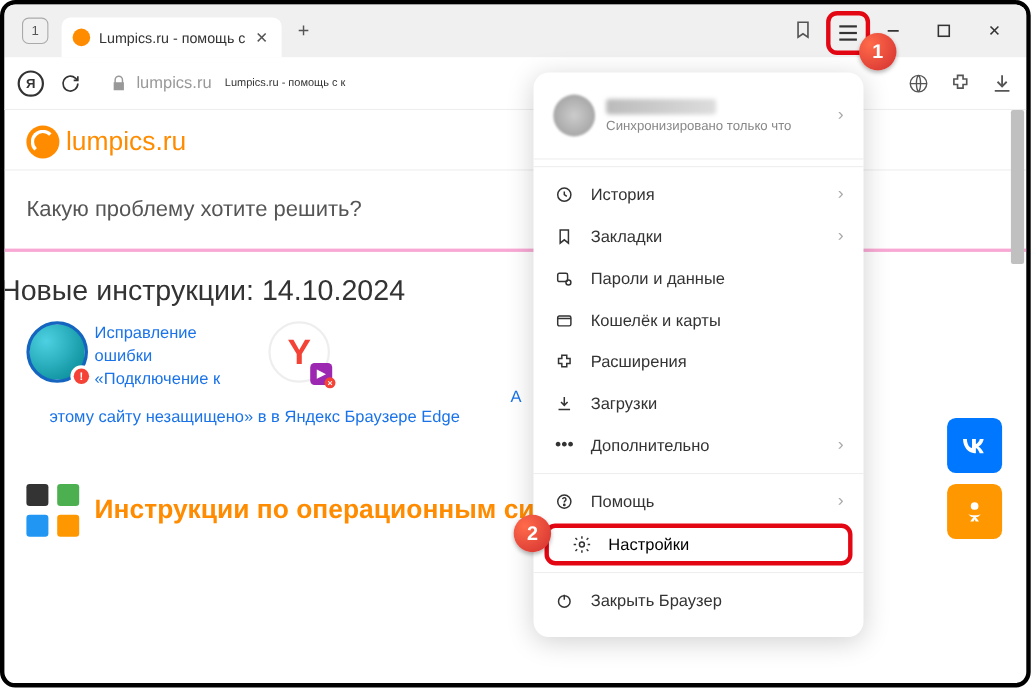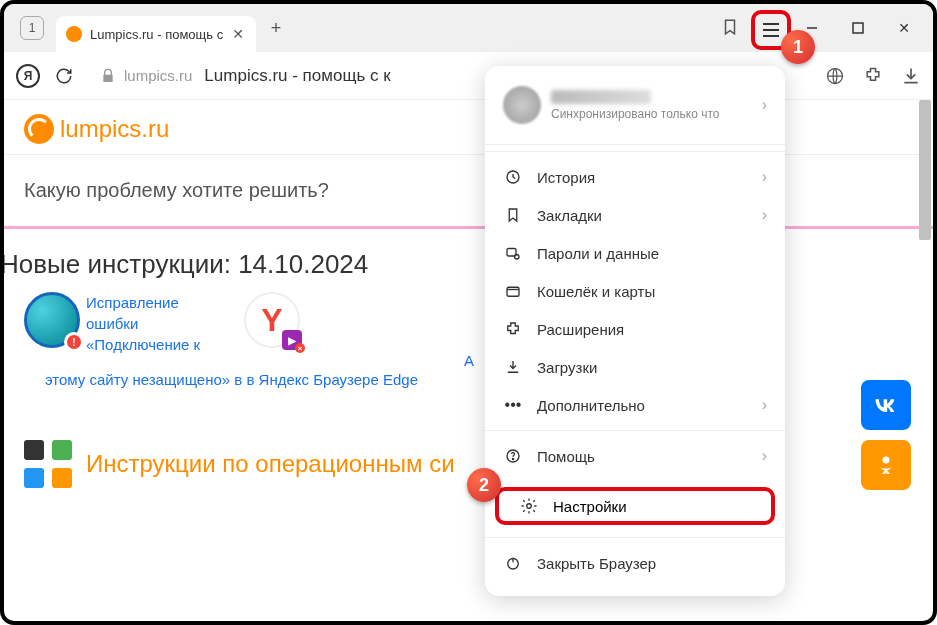--- a/index.html
+++ b/index.html
@@ -19,21 +19,21 @@
 .hamburger-box { position: absolute; right: 142px; top: 6px; width: 40px; height: 40px; border: 4px solid #e30613; border-radius: 10px; display: flex; align-items: center; justify-content: center; cursor: pointer; }
 .hamburger-lines { display: flex; flex-direction: column; gap: 4px; }
 .hamburger-lines span { width: 16px; height: 2px; background: #333; }
 .bookmark-btn { position: absolute; right: 194px; top: 14px; color: #555; font-size: 18px; cursor: pointer; }
 
 .addr-bar { height: 48px; background: #fff; display: flex; align-items: center; padding: 0 12px; border-bottom: 1px solid #eee; }
 .addr-icon { width: 24px; height: 24px; display: flex; align-items: center; justify-content: center; color: #333; margin-right: 12px; cursor: pointer; }
 .addr-icon.y { border: 2px solid #333; border-radius: 50%; font-size: 12px; font-weight: bold; }
 .lock-icon { color: #888; margin-right: 4px; margin-left: 8px; }
 .addr-domain { color: #999; font-size: 15px; margin-right: 12px; }
-.addr-title { color: #333; font-size: 17px; }
+.addr-title { color: #333; font-size: 10px; }
 .addr-right { margin-left: auto; display: flex; align-items: center; gap: 18px; }
 .addr-right-icon { color: #555; font-size: 18px; cursor: pointer; }
 
 .content { position: relative; height: calc(100% - 96px); overflow: hidden; }
 .scrollbar-thumb { position: absolute; right: 2px; top: 0; width: 12px; height: 140px; background: #c0c0c0; border-radius: 2px; }
 
 .logo-row { display: flex; align-items: center; padding: 14px 20px 10px; }
 .logo-circle { width: 30px; height: 30px; background: #ff8c00; border-radius: 50%; margin-right: 6px; position: relative; }
 .logo-circle::after { content: ''; position: absolute; width: 16px; height: 16px; border: 3px solid #fff; border-radius: 50%; left: 4px; top: 4px; border-right-color: transparent; border-bottom-color: transparent; }
 .logo-text { color: #ff8c00; font-size: 24px; }
@@ -57,39 +57,39 @@
 
 .card-letter { color: #1a73e8; font-size: 15px; padding-top: 60px; }
 
 .os-heading-row { display: flex; align-items: center; padding: 50px 20px 10px; }
 .os-icon { width: 48px; height: 48px; margin-right: 14px; position: relative; }
 .os-block { position: absolute; width: 20px; height: 20px; border-radius: 3px; }
 .os-b1 { background: #333; left: 0; top: 0; }
 .os-b2 { background: #4caf50; right: 0; top: 0; }
 .os-b3 { background: #2196f3; left: 0; bottom: 0; }
 .os-b4 { background: #ff9800; right: 0; bottom: 0; }
-.os-heading { color: #ff8c00; font-size: 24px; }
+.os-heading { color: #ff8c00; font-size: 24px; font-weight: bold; }
 
 .social-col { position: absolute; right: 22px; top: 280px; display: flex; flex-direction: column; gap: 10px; }
 .social-btn { width: 50px; height: 50px; border-radius: 8px; display: flex; align-items: center; justify-content: center; color: #fff; font-size: 22px; font-weight: bold; }
 .vk { background: #0077ff; }
 .ok { background: #ff9800; }
 
 
 .menu { position: absolute; right: 148px; top: 62px; width: 300px; background: #fff; border-radius: 14px; box-shadow: 0 4px 24px rgba(0,0,0,0.18); padding: 14px 0; z-index: 100; }
 .menu-profile { display: flex; align-items: center; padding: 6px 18px 14px; }
 .profile-avatar { width: 38px; height: 38px; border-radius: 50%; background: radial-gradient(circle, #ccc, #999); filter: blur(1px); margin-right: 10px; }
 .profile-text { display: flex; flex-direction: column; }
 .profile-name { color: #999; height: 14px; width: 100px; background: linear-gradient(90deg, #bbb, #ddd); filter: blur(2px); border-radius: 3px; margin-bottom: 3px; }
 .profile-status { font-size: 12px; color: #888; }
 .menu-chev { margin-left: auto; color: #aaa; font-size: 16px; }
 .menu-sep { border-top: 1px solid #eee; margin: 6px 0; }
 .menu-item { display: flex; align-items: center; padding: 10px 18px; font-size: 15px; color: #333; cursor: pointer; }
 .menu-item-icon { width: 20px; margin-right: 14px; color: #333; display: flex; align-items: center; justify-content: center; font-size: 16px; }
-.settings-highlight { margin: 12px 10px; border: 4px solid #e30613; border-radius: 10px; padding: 6px 20px; display: flex; align-items: center; font-size: 15px; cursor: pointer; }
+.settings-highlight { margin: 1px 10px; border: 4px solid #e30613; border-radius: 10px; padding: 6px 20px; display: flex; align-items: center; font-size: 15px; cursor: pointer; }
 .settings-highlight .menu-item-icon { margin-right: 14px; }
 
 
 .callout { position: absolute; width: 34px; height: 34px; background: radial-gradient(circle at 30% 30%, #ff6b4a, #d32f2f); border-radius: 50%; display: flex; align-items: center; justify-content: center; color: #fff; font-size: 18px; font-weight: bold; box-shadow: 0 2px 4px rgba(0,0,0,.3); z-index: 200; }
 .callout-1 { right: 118px; top: 26px; }
 .callout-2 { right: 432px; top: 464px; }
 
 svg { display: block; }
 </style>
 </head>

